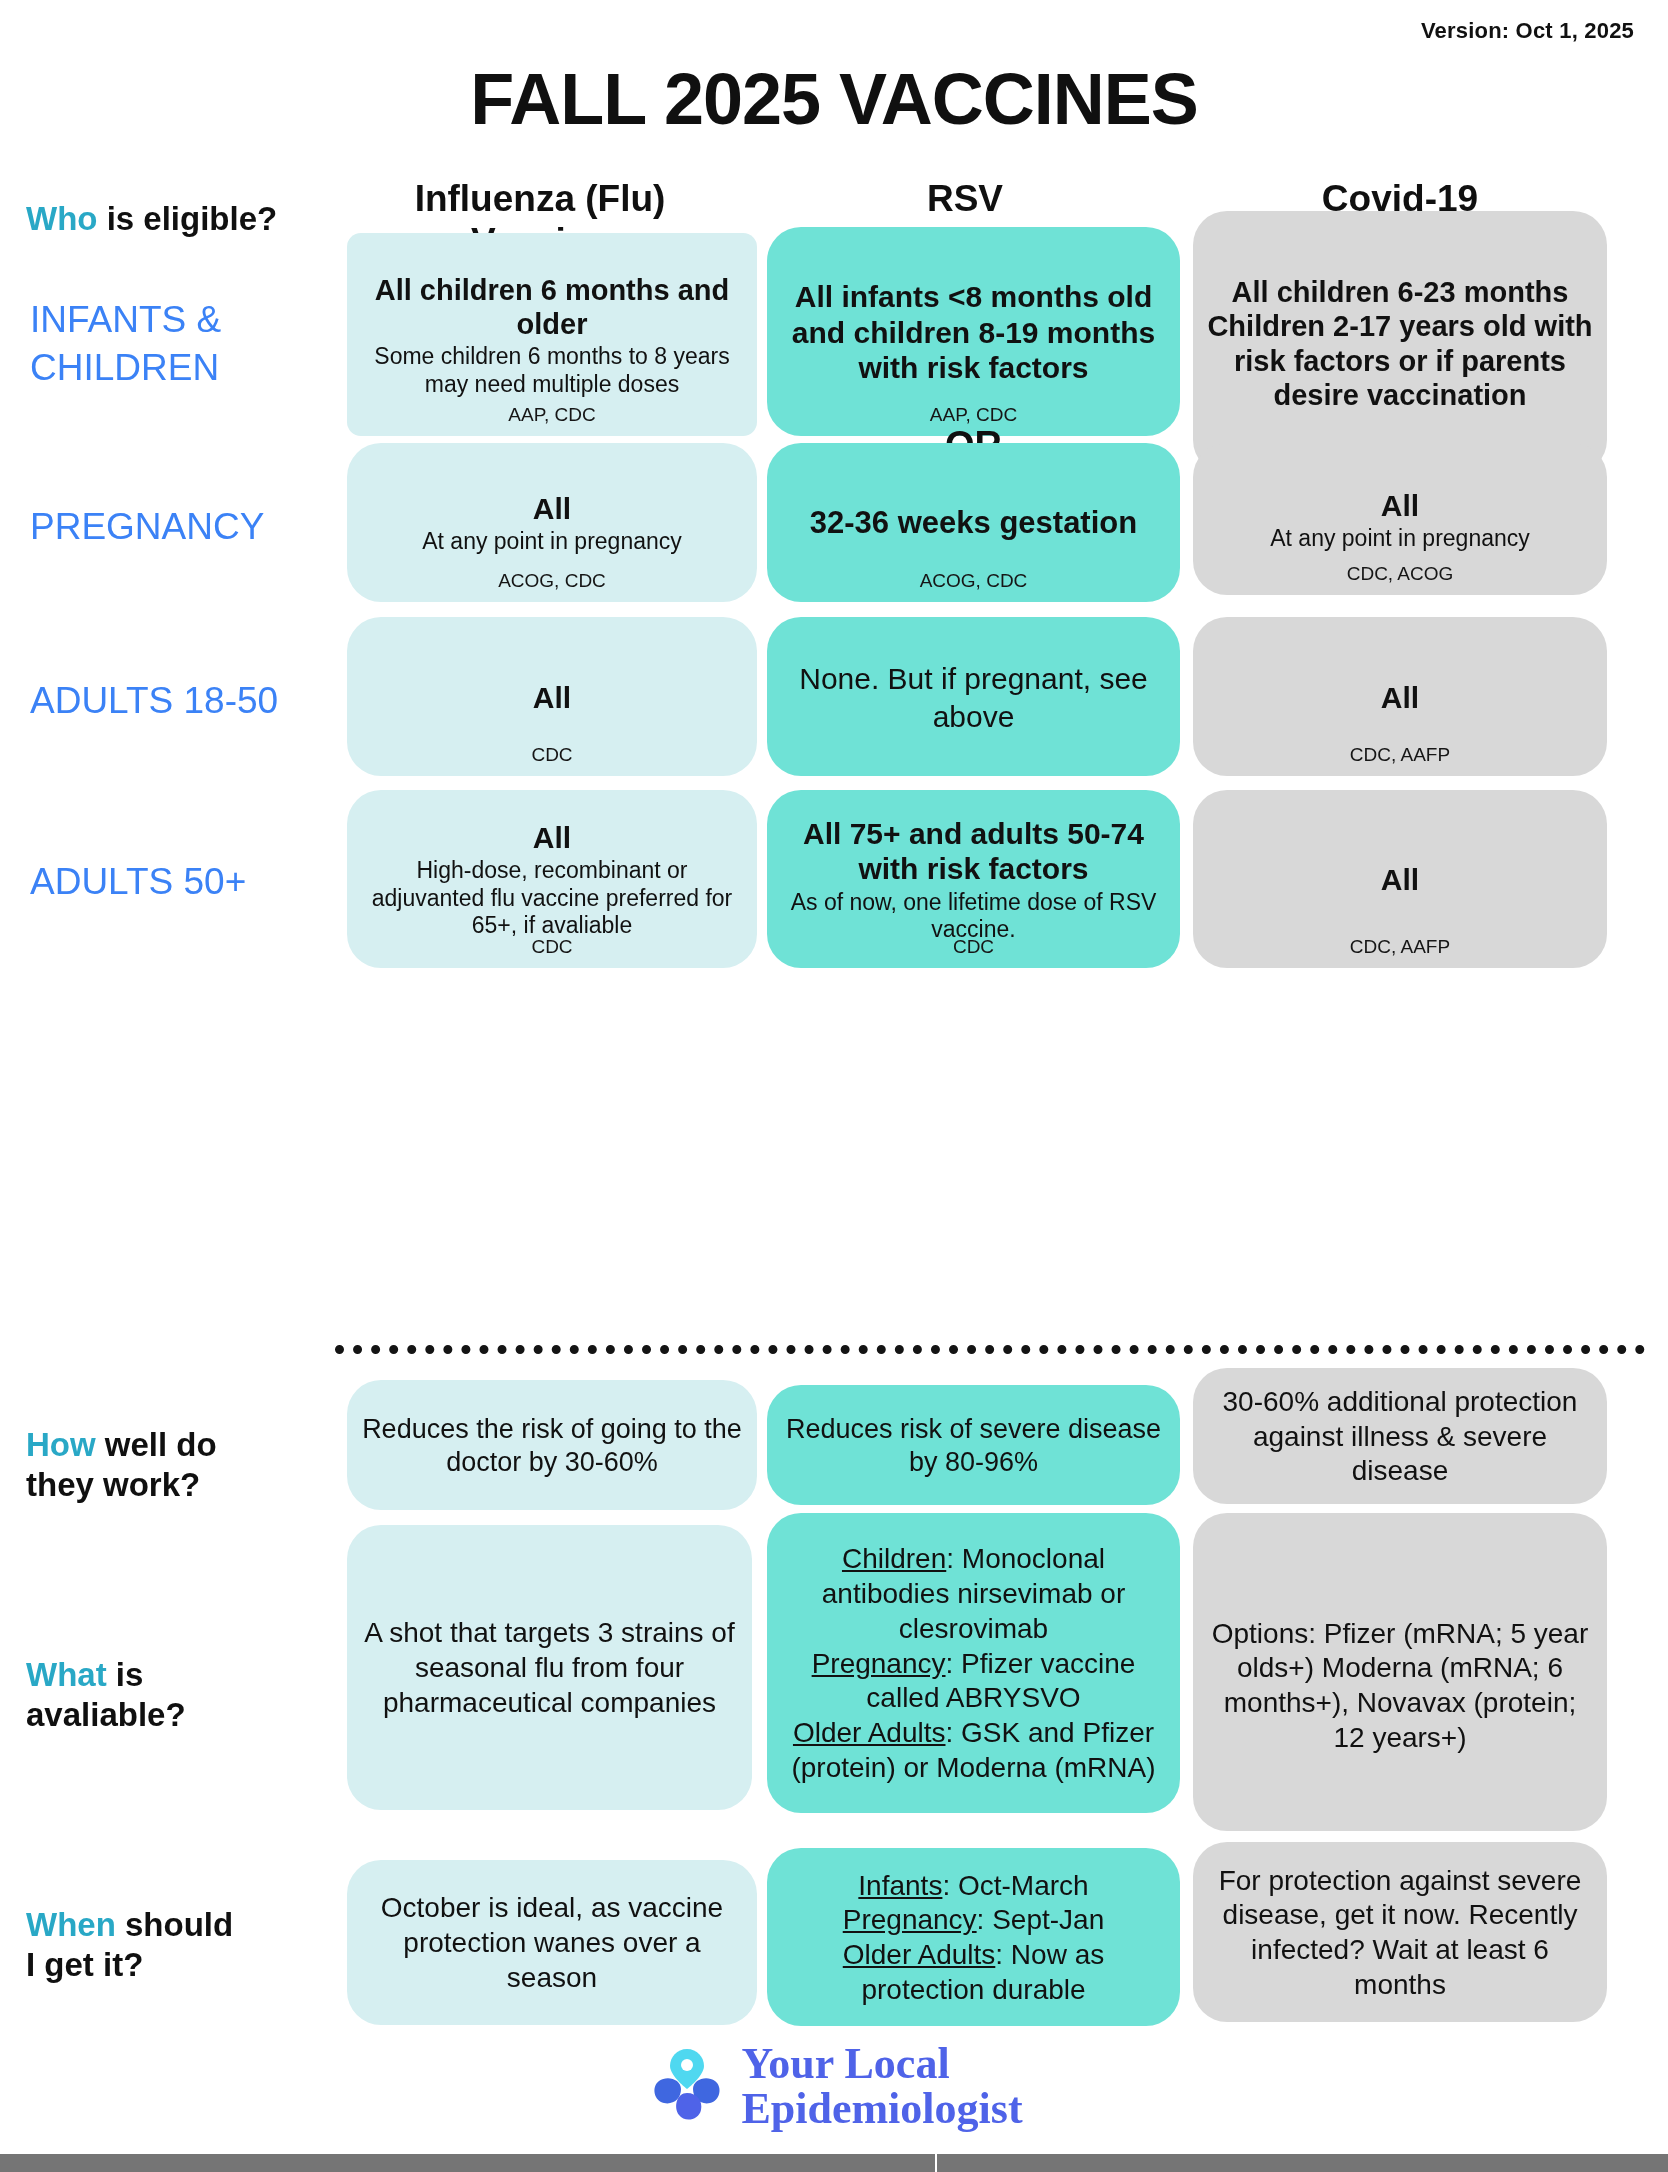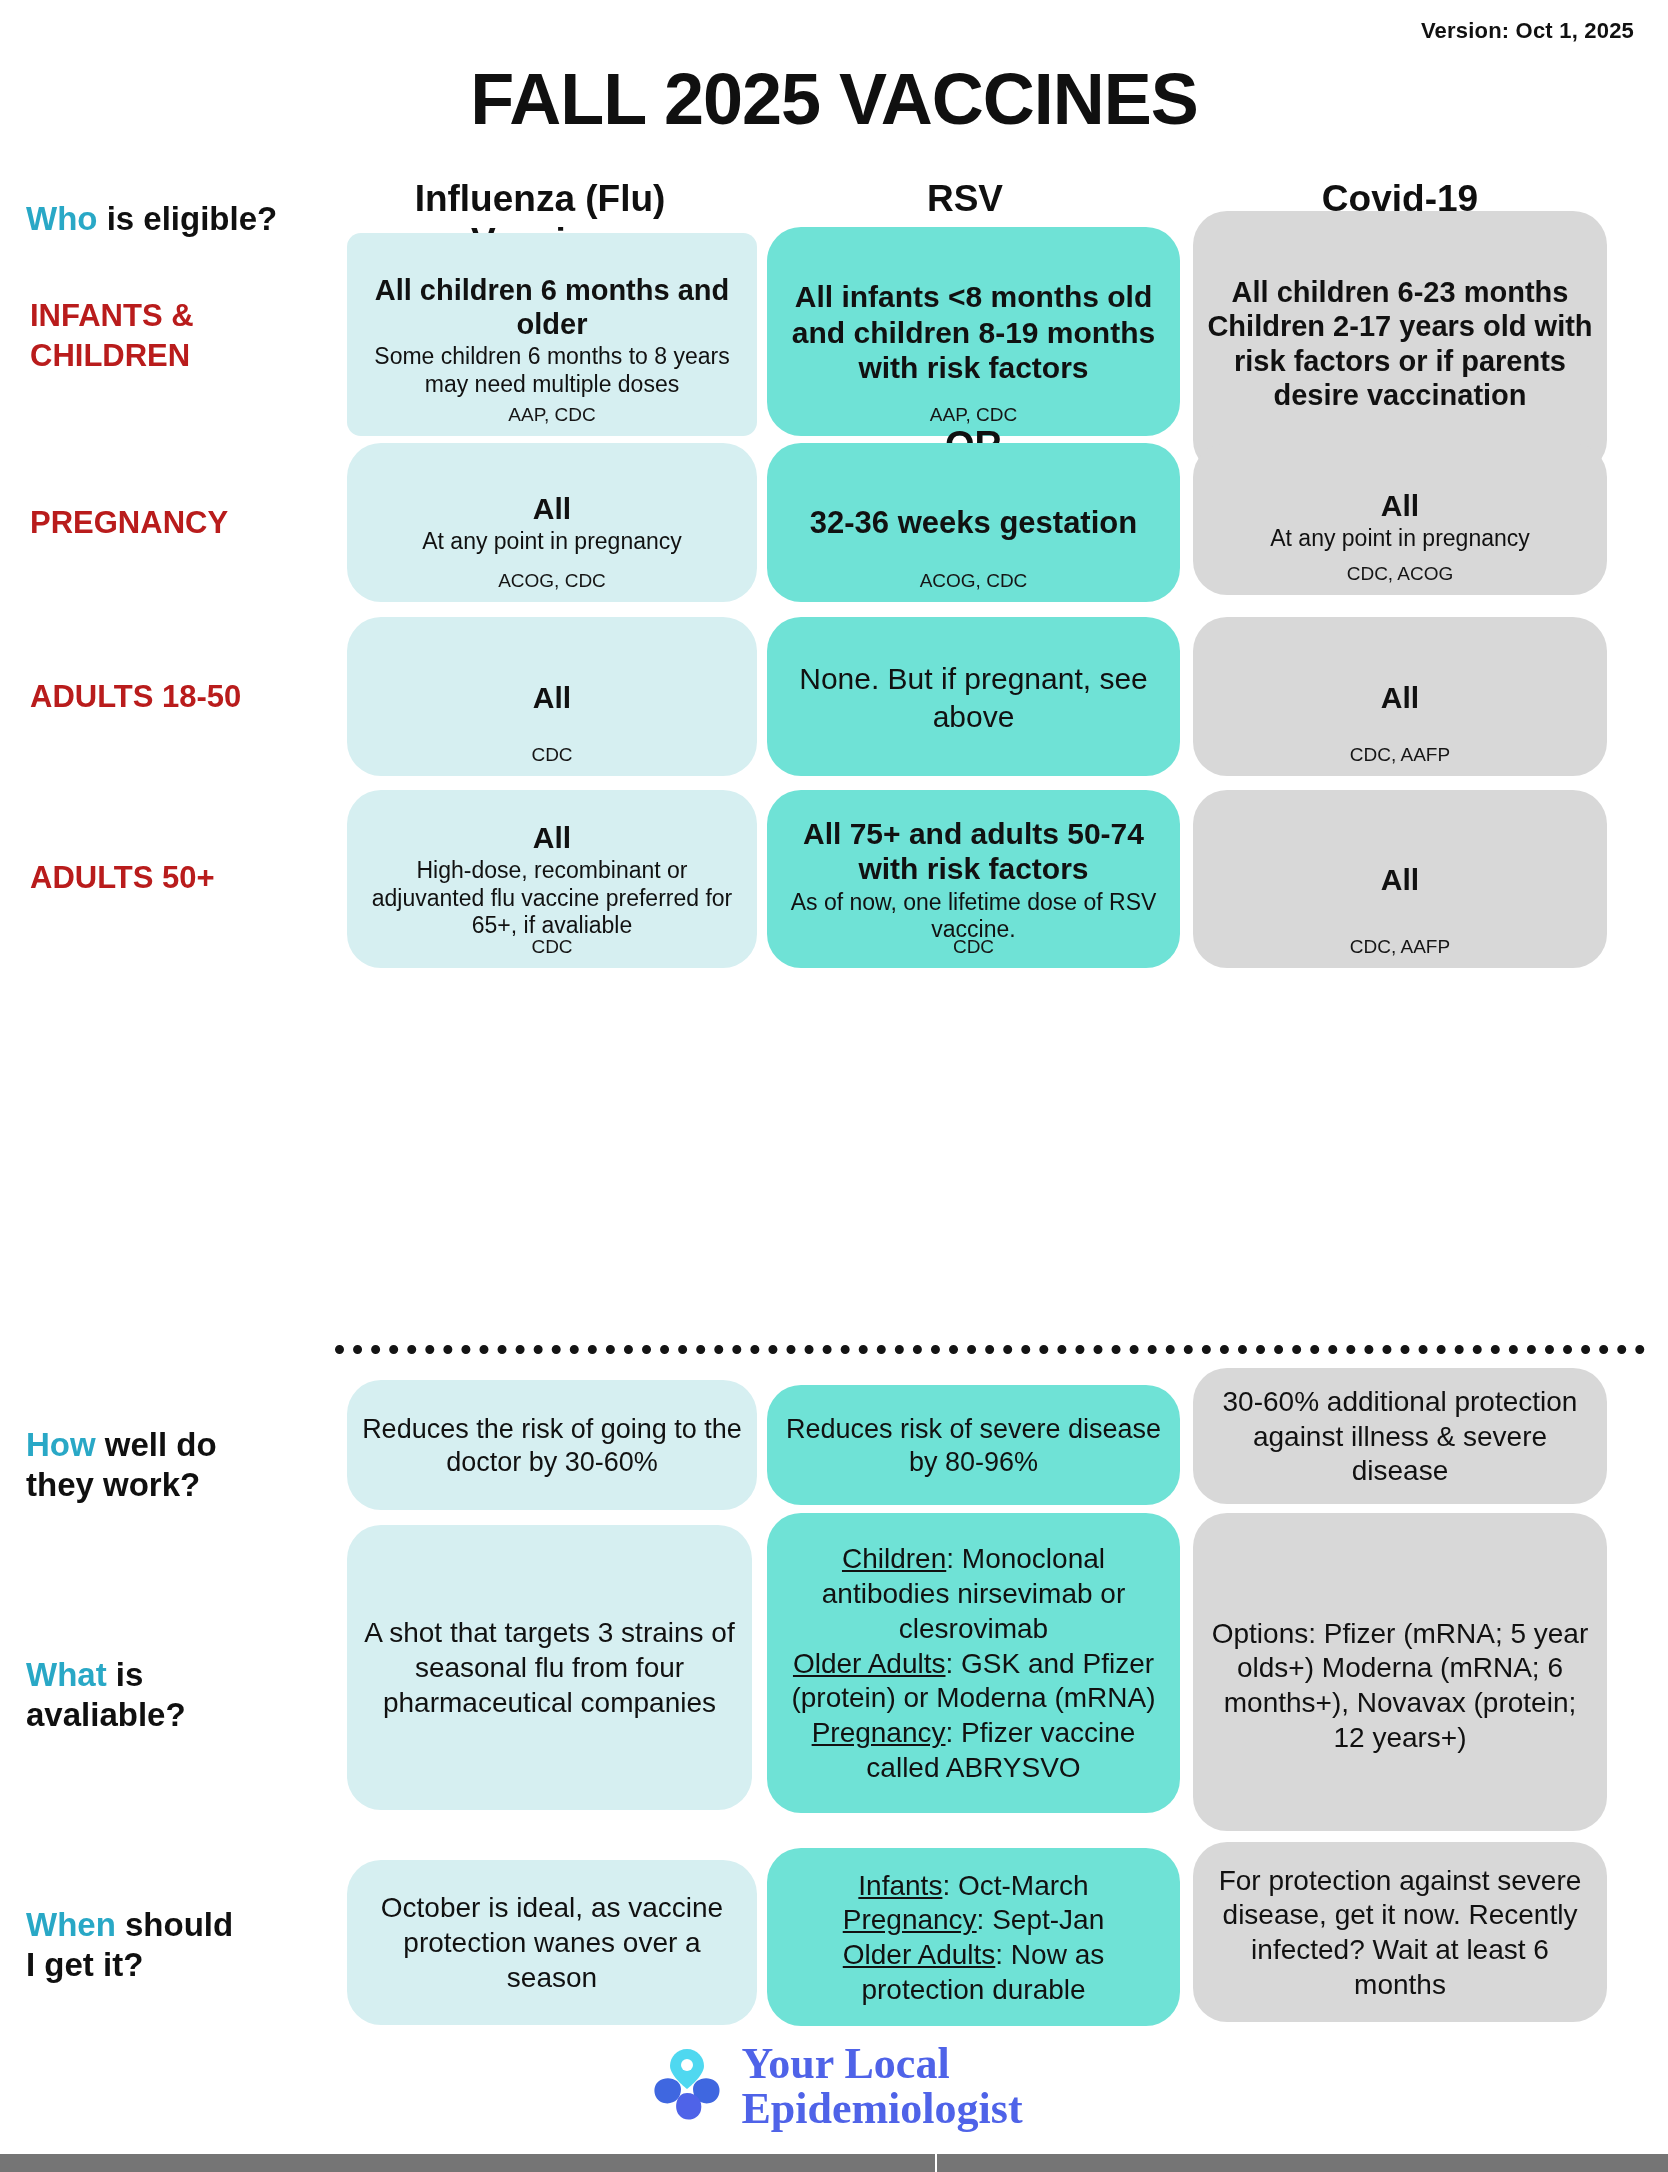--- a/index.html
+++ b/index.html
@@ -66,24 +66,24 @@
   }
   .row {
     position: absolute;
     left: 0;
     width: 1668px;
   }
   .rowlabel {
     position: absolute;
     left: 30px;
     width: 300px;
-    font-size: 31px;
-    font-weight: bold;
+    font-size: 37px;
+    font-weight: normal;
     line-height: 1.3;
-    color: #b91c1c;
+    color: #3b82f6;
   }
   .card {
     position: absolute;
     border-radius: 34px;
     box-sizing: border-box;
     padding: 10px 14px 8px 14px;
     display: flex;
     flex-direction: column;
     justify-content: center;
     align-items: center;
@@ -358,24 +358,24 @@
 
 <div class="card c1" style="top:1525px; height:285px; left:347px; width:405px;">
   <div class="body lg">A shot that targets 3 strains of seasonal flu from four pharmaceutical companies</div>
 </div>
 
 <div class="card c2" style="top:1513px; height:300px;">
   <div class="body lg">
     <span class="u">Children</span><span>: Monoclonal antibodies nirsevimab or clesrovimab</span>
   </div>
   <div class="body lg">
+    <span class="u">Pregnancy</span><span>: Pfizer vaccine called ABRYSVO</span>
+  </div>
+  <div class="body lg">
     <span class="u">Older Adults</span><span>: GSK and Pfizer (protein) or Moderna (mRNA)</span>
-  </div>
-  <div class="body lg">
-    <span class="u">Pregnancy</span><span>: Pfizer vaccine called ABRYSVO</span>
   </div>
 </div>
 
 <div class="card c3" style="top:1513px; height:318px;">
   <div class="body lg" style="margin-top:26px;">Options: Pfizer (mRNA; 5 year olds+) Moderna (mRNA; 6 months+), Novavax (protein; 12 years+)</div>
 </div>
 
 <div class="qlabel" style="top:1905px;">
   <div>
     <span class="q-accent">When</span><span> should</span>

